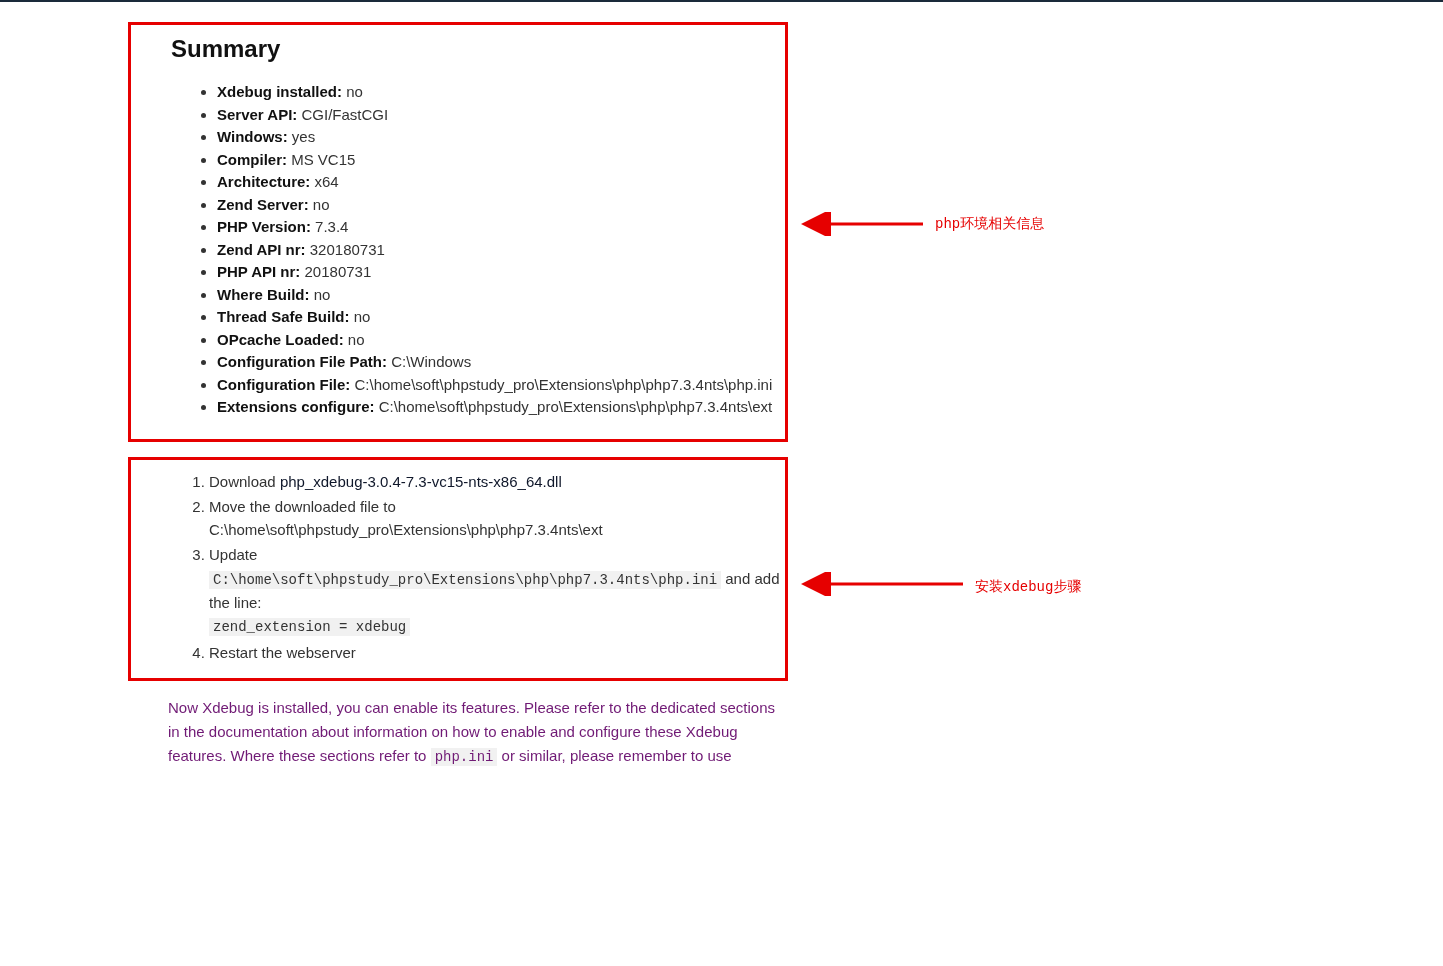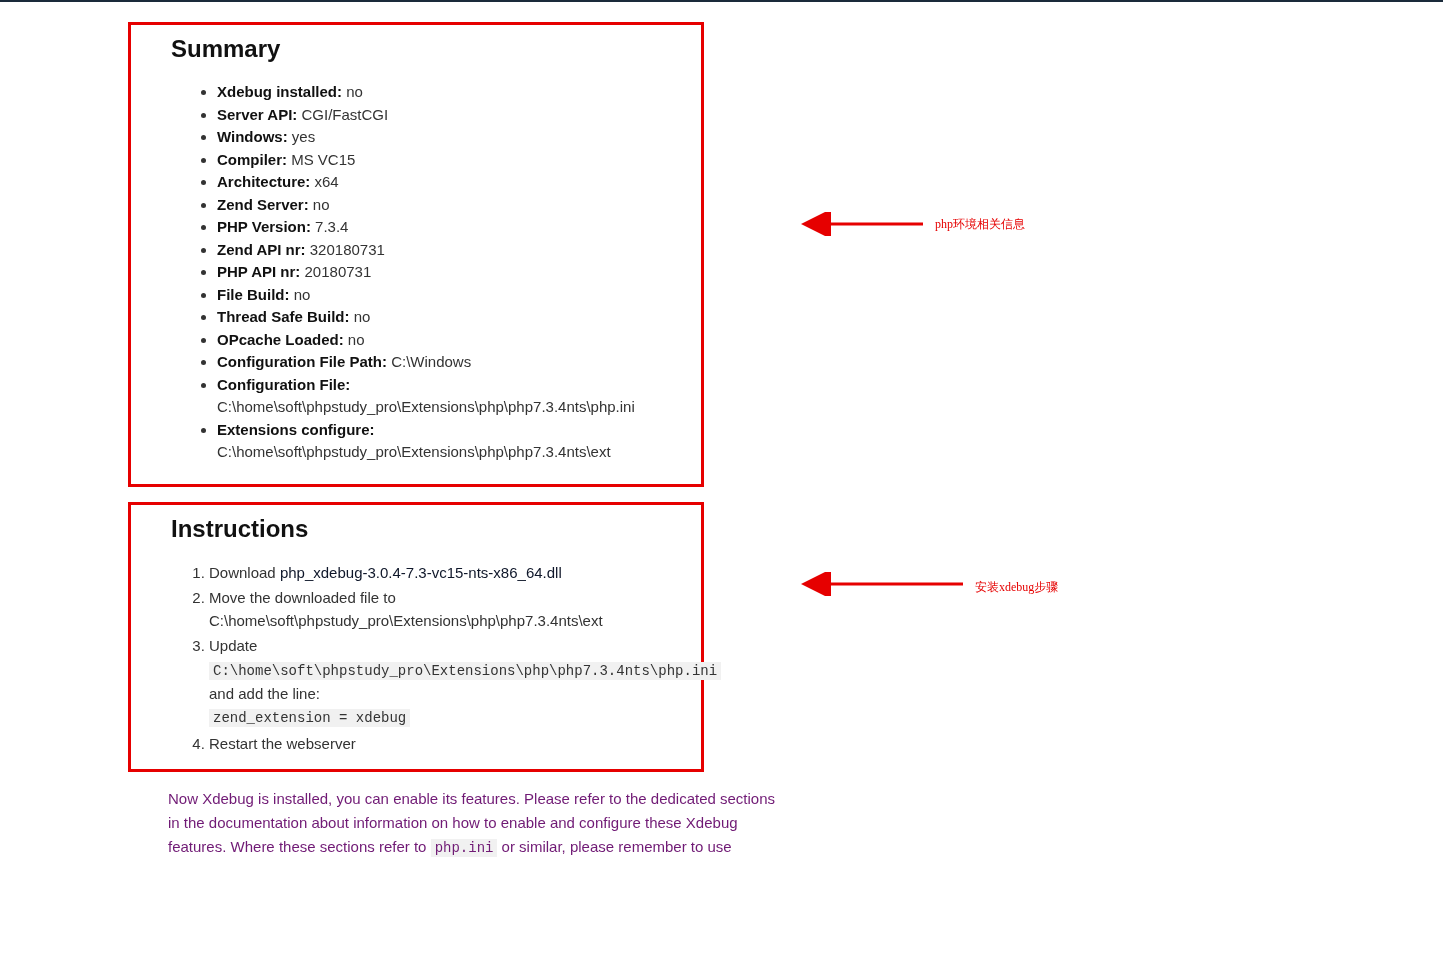--- a/index.html
+++ b/index.html
@@ -31,21 +31,21 @@
     font-size: 24px;
     font-weight: 700;
     margin: 0 0 18px 0;
     color: #111;
   }
   .red-box {
     border: 3px solid #e60000;
     padding: 10px 0 12px 0;
     margin-left: -40px;
     margin-bottom: 15px;
-    width: 576px;
+    width: 660px;
   }
   .red-box-inner {
     padding-left: 40px;
   }
   ul.summary-list {
     margin: 8px;
     padding-left: 38px;
     list-style: disc;
   }
   ul.summary-list li {
@@ -89,24 +89,24 @@
   .annotation {
     position: absolute;
     display: flex;
     align-items: center;
   }
   .annotation svg {
     display: block;
   }
   .anno-label {
     color: #e60000;
-    font-size: 12px;
+    font-size: 14px;
     white-space: nowrap;
     margin-left: 10px;
-    font-family: Liberation Serif, serif;
+    font-family: Liberation Mono, monospace;
   }
 </style>
 </head>
 <body>
 
 <div class="top-line"></div>
 
 <div class="container">
 
 
@@ -116,33 +116,32 @@
       <ul class="summary-list" id="summary-list">
           <li><b>Xdebug installed:</b> no</li>
           <li><b>Server API:</b> CGI/FastCGI</li>
           <li><b>Windows:</b> yes</li>
           <li><b>Compiler:</b> MS VC15</li>
           <li><b>Architecture:</b> x64</li>
           <li><b>Zend Server:</b> no</li>
           <li><b>PHP Version:</b> 7.3.4</li>
           <li><b>Zend API nr:</b> 320180731</li>
           <li><b>PHP API nr:</b> 20180731</li>
-          <li><b>File Build:</b> no</li>
+          <li><b>Where Build:</b> no</li>
           <li><b>Thread Safe Build:</b> no</li>
           <li><b>OPcache Loaded:</b> no</li>
           <li><b>Configuration File Path:</b> C:\Windows</li>
           <li><b>Configuration File:</b> C:\home\soft\phpstudy_pro\Extensions\php\php7.3.4nts\php.ini</li>
           <li><b>Extensions configure:</b> C:\home\soft\phpstudy_pro\Extensions\php\php7.3.4nts\ext</li>
         </ul>
     </div>
   </div>
 
   <div class="red-box">
     <div class="red-box-inner">
-      <h2>Instructions</h2>
       <ol class="instr-list">
         <li>
           <span>Download </span><a href="#" class="dl-link">php_xdebug-3.0.4-7.3-vc15-nts-x86_64.dll</a>
         </li>
         <li>Move the downloaded file to C:\home\soft\phpstudy_pro\Extensions\php\php7.3.4nts\ext</li>
         <li>
           <span>Update</span><br>
           <code>C:\home\soft\phpstudy_pro\Extensions\php\php7.3.4nts\php.ini</code><span> and add the line:</span><br>
           <code>zend_extension = xdebug</code>
         </li>

